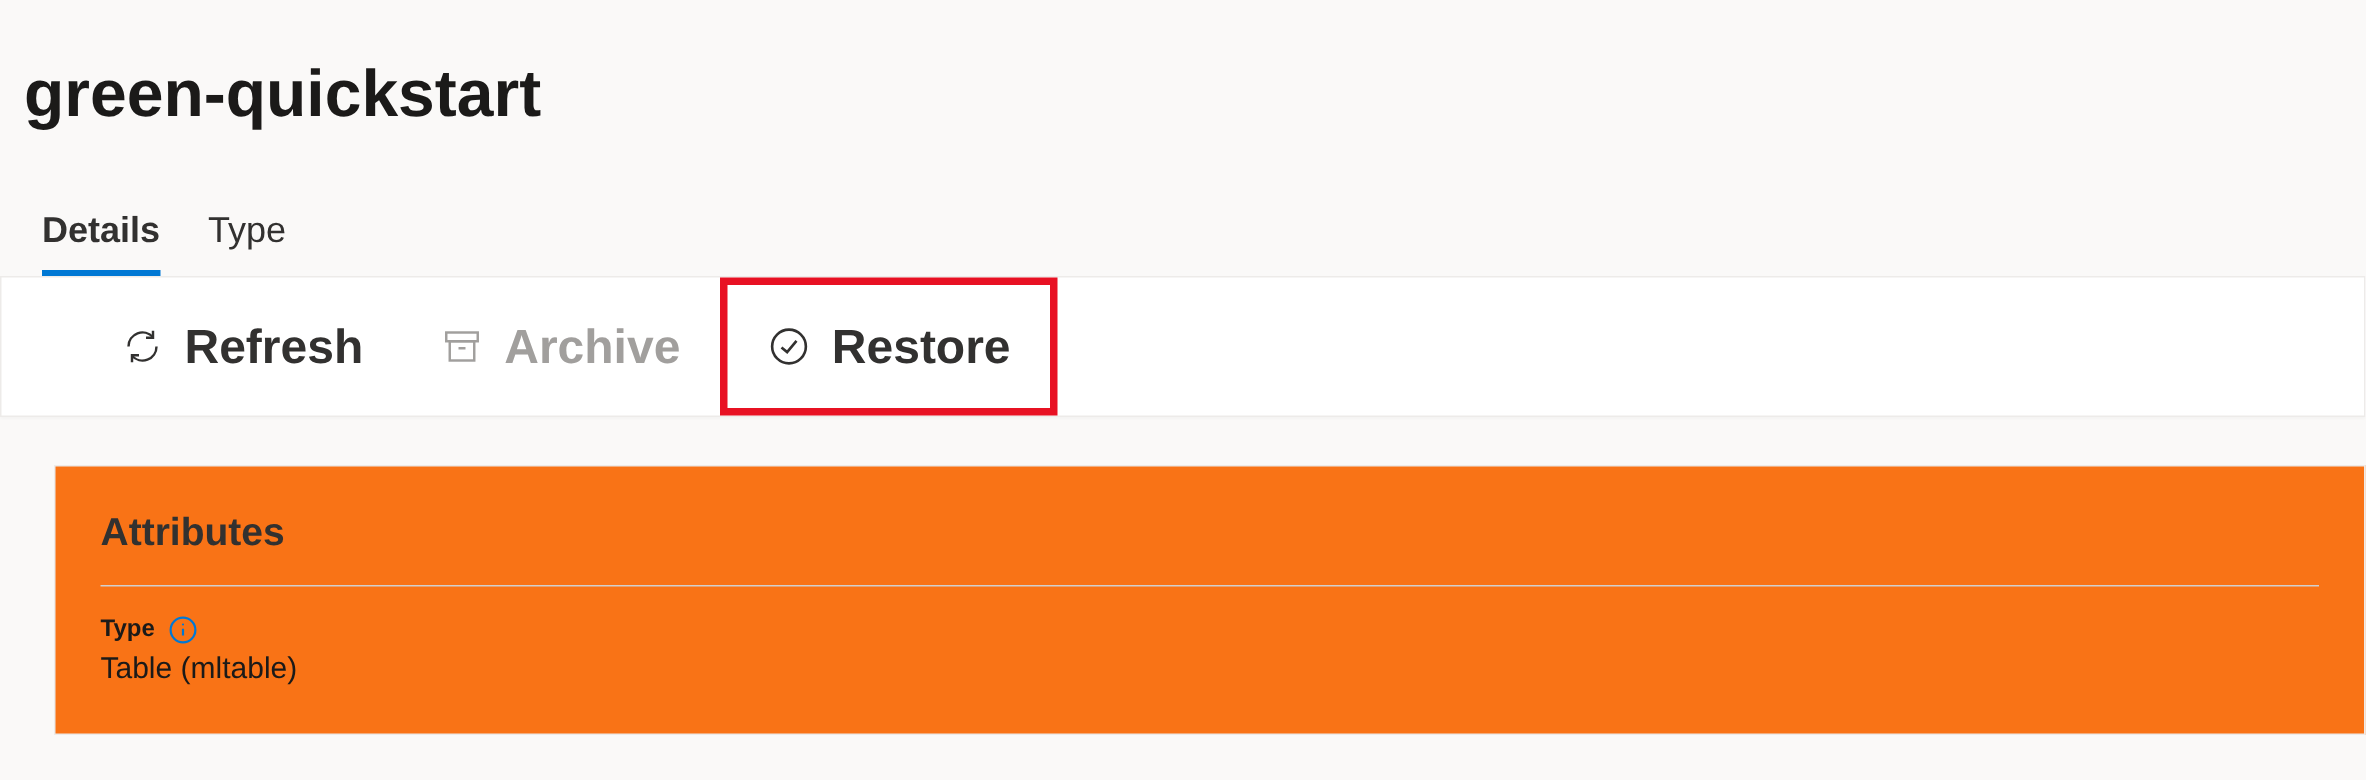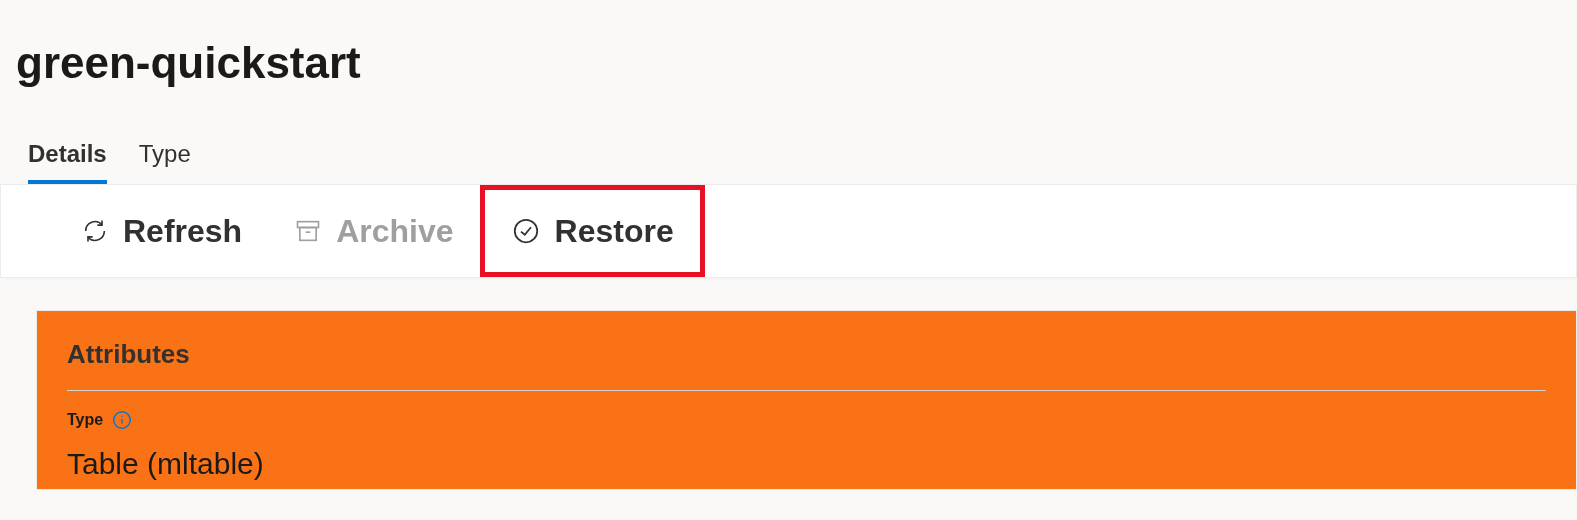--- a/index.html
+++ b/index.html
@@ -92,24 +92,24 @@
       display: flex;
       align-items: center;
       gap: 8px;
     }
     .attr-label {
       font-size: 16px;
       font-weight: 700;
       color: #1b1a19;
     }
     .attr-value {
-      font-size: 30px;
+      font-size: 20px;
       font-weight: 400;
       color: #1b1a19;
-      margin-top: 16px;
+      margin-top: 4px;
     }
     .info-icon {
       width: 22px;
       height: 22px;
     }
   </style>
 </head>
 <body>
 
 <h1 class="page-title">green-quickstart</h1>

